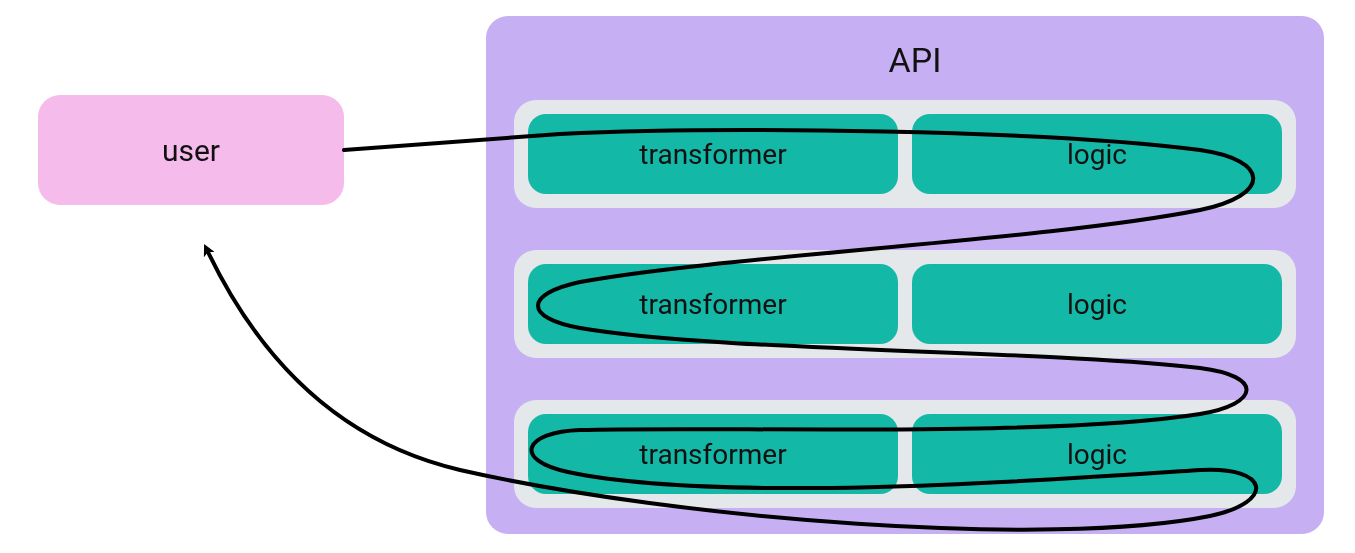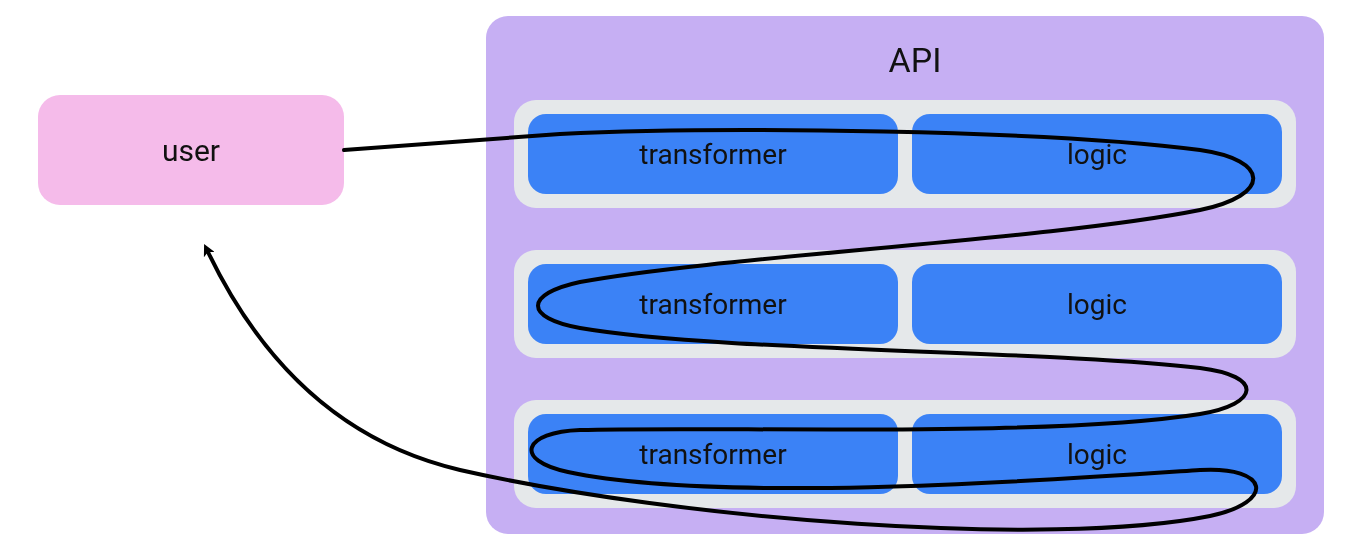--- a/index.html
+++ b/index.html
@@ -61,21 +61,21 @@
     justify-content: space-between;
     padding: 0 14px;
     box-sizing: border-box;
   }
   .row-1 { top: 84px; }
   .row-2 { top: 234px; }
   .row-3 { top: 384px; }
   .cell {
     width: 370px;
     height: 80px;
-    background: #3b82f6;
+    background: #14b8a6;
     border-radius: 18px;
     display: flex;
     align-items: center;
     justify-content: center;
     font-size: 28px;
     color: #111;
   }
   svg.flow {
     position: absolute;
     left: 0;

